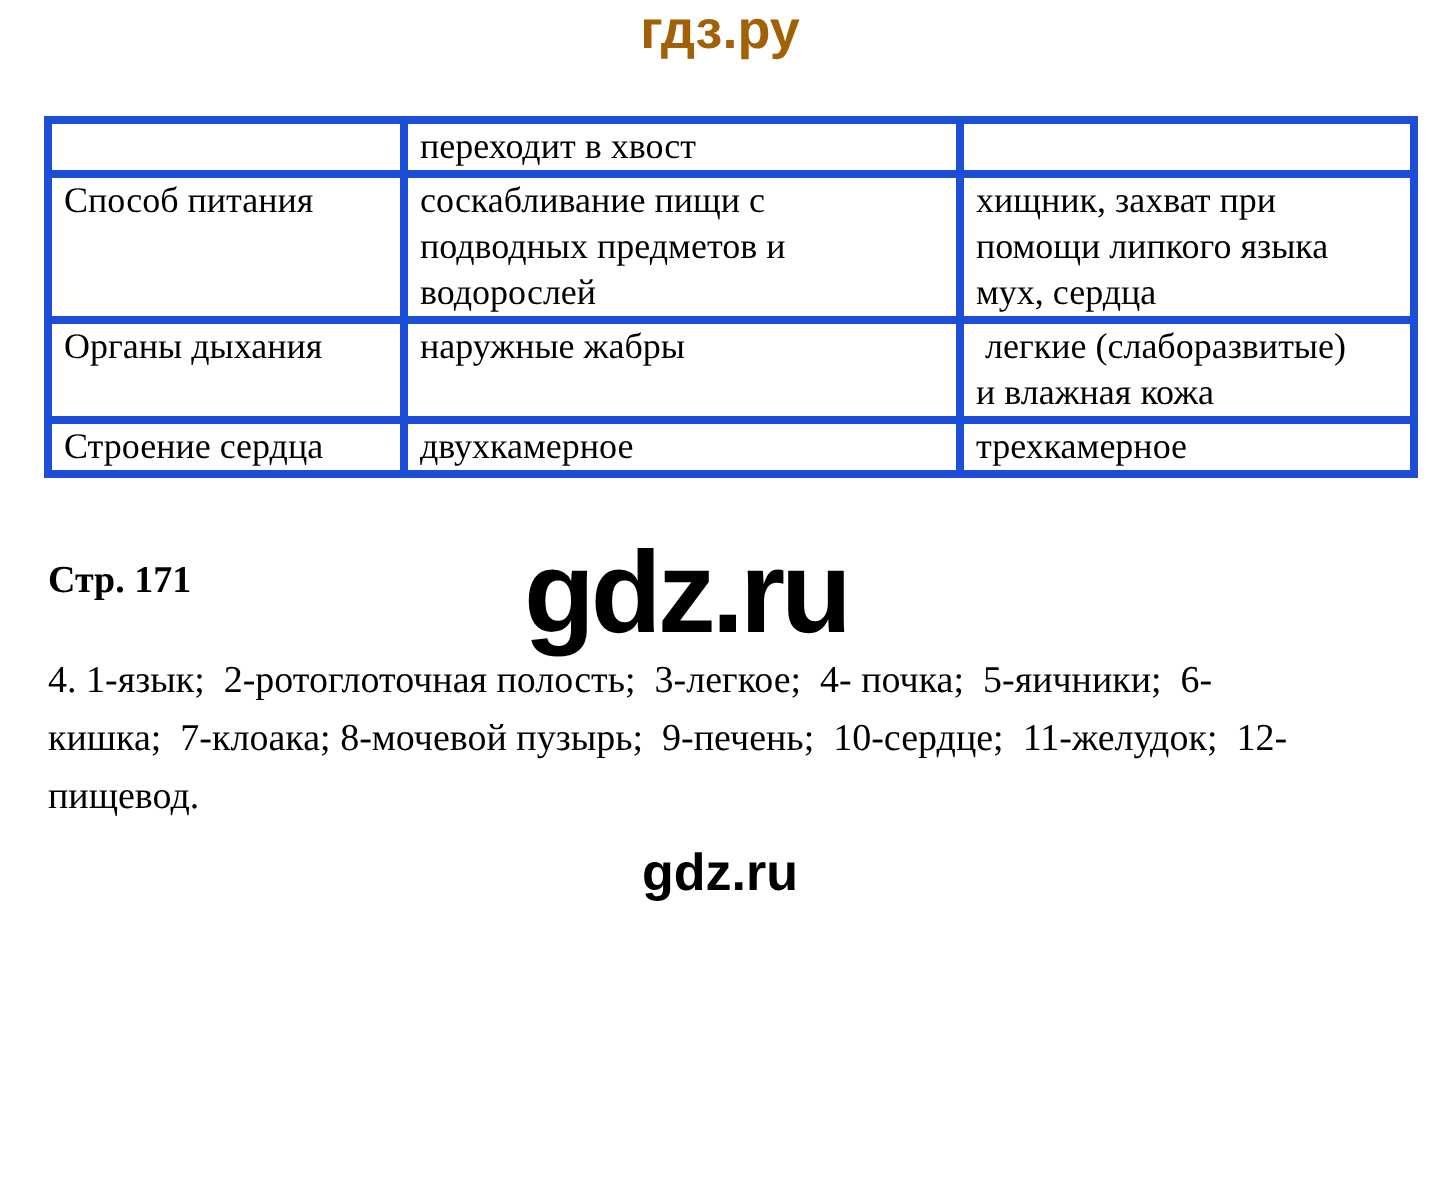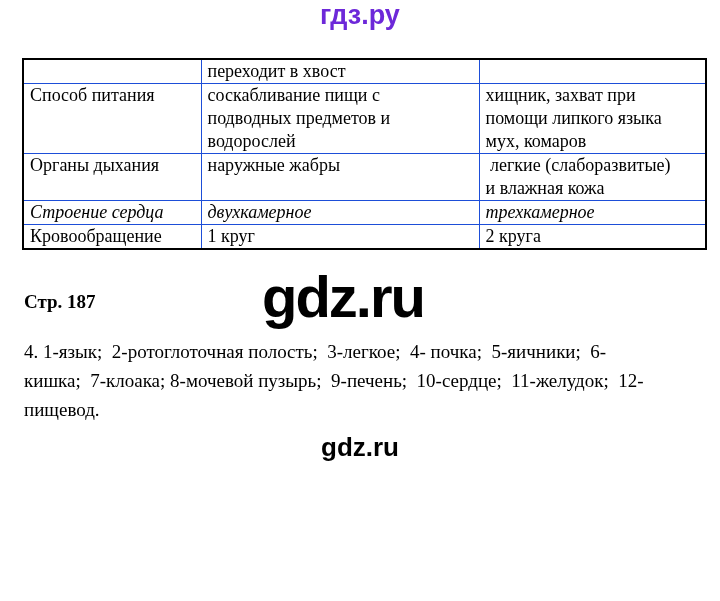--- a/index.html
+++ b/index.html
@@ -18,45 +18,45 @@
     height: 601px;
     background: #ffffff;
   }
   .site-header {
     margin-top: 2px;
     text-align: center;
     font-family: "Liberation Sans", sans-serif;
     font-weight: 700;
     font-size: 27px;
     line-height: 27px;
-    color: #6d28d9;
+    color: #a16207;
   }
   table.compare {
     border-collapse: collapse;
     table-layout: fixed;
     margin: 29px 0 0 22px;
     width: 683px;
     border: 2px solid #000000;
   }
   table.compare td {
-    border: 1px solid #1d4ed8;
+    border: 4px solid #1d4ed8;
     vertical-align: top;
     padding: 0 6px;
     font-size: 18px;
     line-height: 23px;
     white-space: pre-wrap;
     overflow: hidden;
   }
   .col-a { width: 178px; }
   .col-b { width: 278px; }
   .col-c { width: 227px; }
   tr.r1 { height: 23px; }
   tr.r2 { height: 69px; }
   tr.r3 { height: 47px; padding-left: 11px; }
-  tr.r4 { height: 23px; font-style: italic; }
+  tr.r4 { height: 23px; }
   tr.r5 { height: 23px; }
   tr.r6 { height: 22px; }
   .watermark-big {
     position: absolute;
     left: 262px;
     top: 263px;
     font-family: "Liberation Sans", sans-serif;
     font-weight: 700;
     font-size: 58px;
     line-height: 64px;
@@ -110,44 +110,39 @@
         <td>переходит в хвост</td>
         <td></td>
       </tr>
       <tr class="r2">
         <td>Способ питания</td>
         <td>соскабливание пищи с
 подводных предметов и
 водорослей</td>
         <td>хищник, захват при
 помощи липкого языка
-мух, комаров</td>
+мух, сердца</td>
       </tr>
       <tr class="r3">
         <td>Органы дыхания</td>
         <td>наружные жабры</td>
         <td> легкие (слаборазвитые)
 и влажная кожа</td>
       </tr>
       <tr class="r4">
         <td>Строение сердца</td>
         <td>двухкамерное</td>
         <td>трехкамерное</td>
       </tr>
-      <tr class="r5">
-        <td>Кровообращение</td>
-        <td>1 круг</td>
-        <td>2 круга</td>
-      </tr>
     </tbody>
   </table>
 
   <div class="watermark-big">gdz.ru</div>
 
-  <div class="page-label">Стр. 187</div>
+  <div class="page-label">Стр. 171</div>
 
   <div class="answers">
     <div class="para">4. 1-язык;  2-ротоглоточная полость;  3-легкое;  4- почка;  5-яичники;  6-
 кишка;  7-клоака; 8-мочевой пузырь;  9-печень;  10-сердце;  11-желудок;  12-
 пищевод.</div>
   </div>
 
   <div class="site-footer">gdz.ru</div>
 
 </div>

